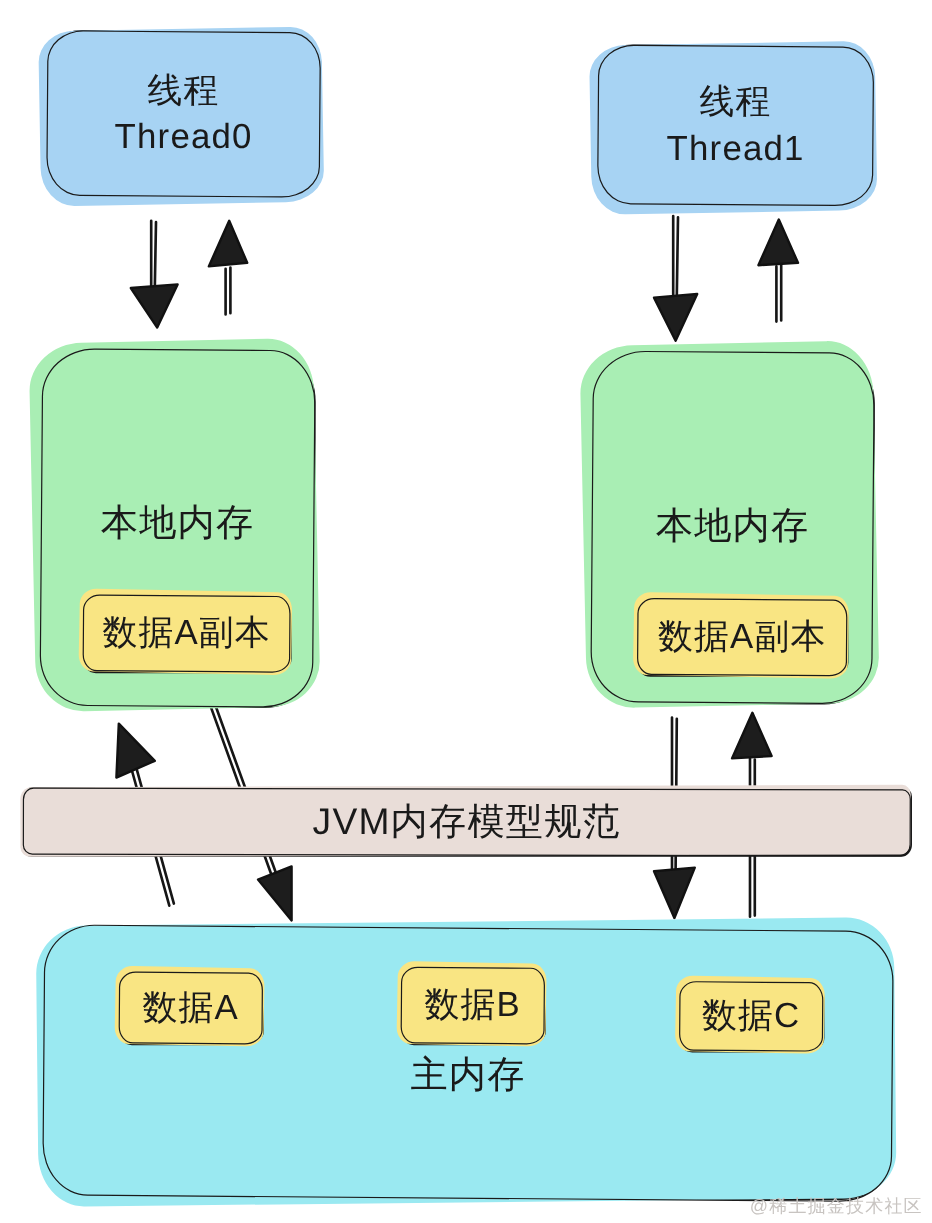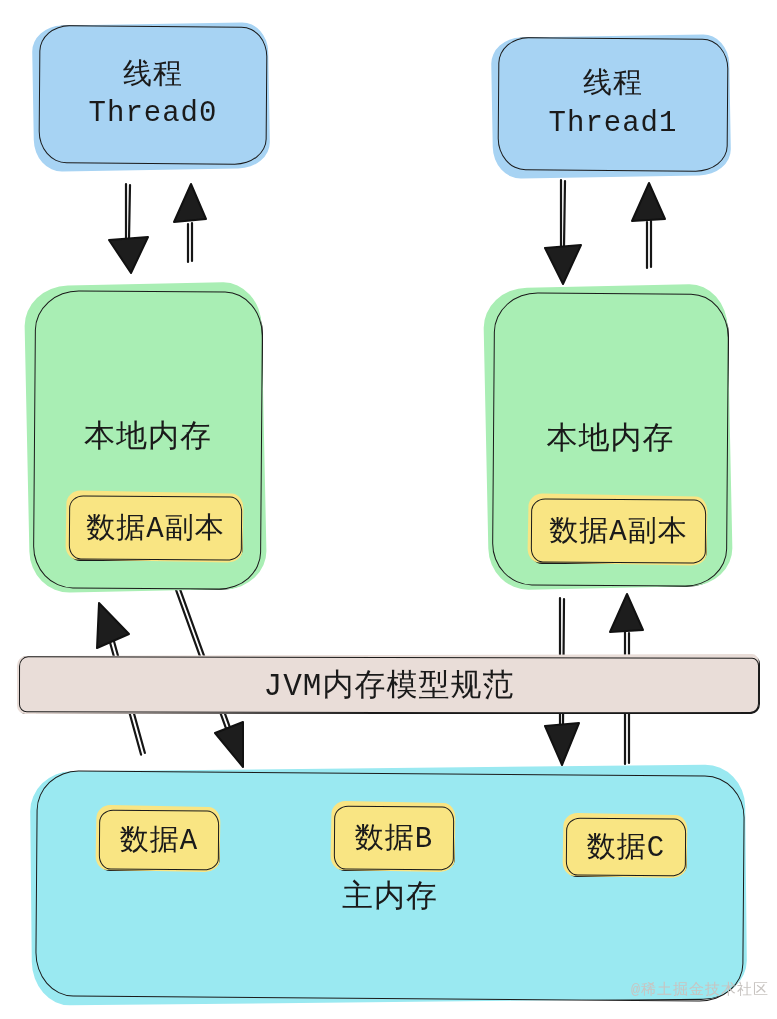--- a/index.html
+++ b/index.html
@@ -1,21 +1,21 @@
 <!DOCTYPE html>
 <html style="--thread-fill: #a7d3f3; --local-fill: #a9eeb4; --data-fill: #f9e583; --bar-fill: #e9ddd8; --main-fill: #9ae9f1; --stroke: #1a1a1a; --watermark-color: #c8c4c1;"><head>
 <meta charset="utf-8">
 <style>
   html,body{margin:0;padding:0;}
   body{
     width:777px;height:1019px;position:relative;background:#ffffff;
     font-family:"Liberation Sans","DejaVu Sans",sans-serif;
     color:#1a1a1a;overflow:hidden;
   }
-  .canvas{position:absolute;inset:0;font-family:Liberation Mono, monospace;}
+  .canvas{position:absolute;inset:0;}
   svg.arrows{position:absolute;left:0;top:0;z-index:1;}
   .arrow-shaft{stroke:#161616;stroke-width:2.2;fill:none;stroke-linecap:round;}
   .arrow-head{fill:#1d1d1d;stroke:#111;stroke-width:2;stroke-linejoin:round;}
 
   .box{position:absolute;z-index:2;box-sizing:border-box;
        border:3.2px solid var(--stroke,#1a1a1a);
        display:flex;align-items:center;justify-content:center;}
   .box::before{ 
     content:"";position:absolute;inset:-6px;border-radius:inherit;
     background:inherit;z-index:-1;transform:rotate(-1deg) translate(-2px,2px);
@@ -40,21 +40,21 @@
 
   .jmmbar{background:var(--bar-fill,#e9ddd8);border-radius:9px 7px 9px 8px/10px 8px 10px 8px;z-index:3;}
   .jmmbar::before{inset:-4px -2px -2px -4px;transform:rotate(-0.15deg);}
   .jmmbar::after{transform:rotate(0.12deg);}
   .jmmbar span{font-size:31px;letter-spacing:1px;}
 
   .mainmem{background:var(--main-fill,#9ae9f1);border-radius:42px 40px 44px 38px/40px 42px 38px 44px;}
   .mainmem::before{inset:-7px -4px -5px -7px;transform:rotate(-0.6deg);}
   .main-label{position:absolute;left:0;width:100%;top:100px;text-align:center;font-size:31px;letter-spacing:1px;z-index:3;}
 
-  .watermark{position:absolute;right:8px;bottom:20px;z-index:4;
+  .watermark{position:absolute;right:8px;bottom:4px;z-index:4;
              font-size:15px;letter-spacing:1px;color:var(--watermark-color,#c8c4c1);}
 </style>
 </head>
 <body>
 
 <div class="canvas">
 
   <svg class="arrows" width="777" height="1019" viewBox="0 0 777 1019">
 
     <g>

